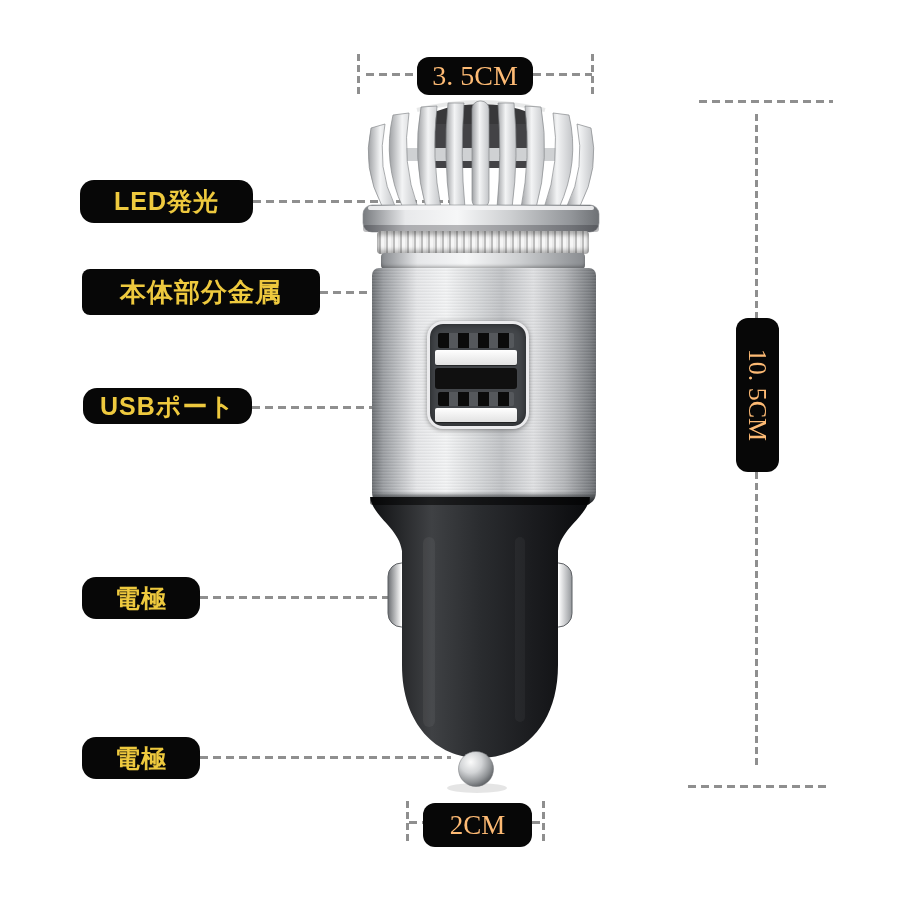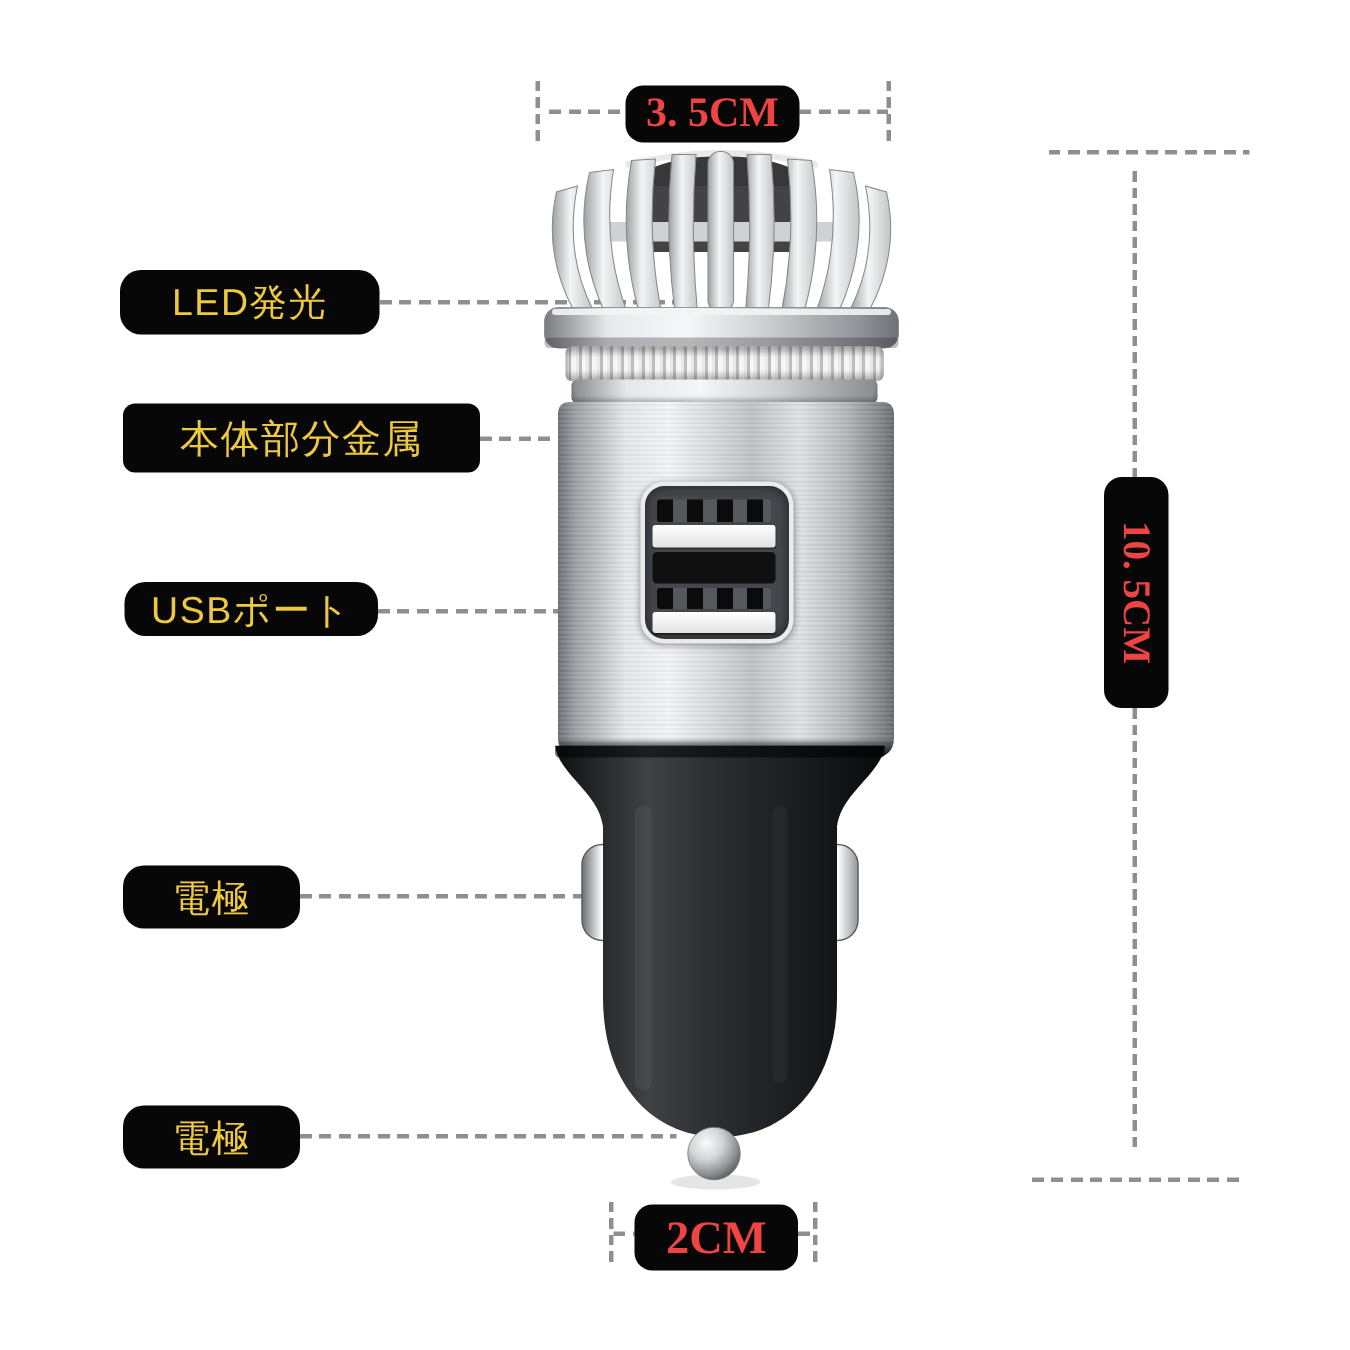--- a/index.html
+++ b/index.html
@@ -8,22 +8,22 @@
 
   
   .dash-h{position:absolute;height:3px;
     background:repeating-linear-gradient(90deg,#8f8f8f 0 8px,transparent 8px 13px);}
   .dash-v{position:absolute;width:3px;
     background:repeating-linear-gradient(180deg,#8f8f8f 0 7px,transparent 7px 11px);}
 
   
   .tag{position:absolute;background:#070707;border-radius:14px;display:flex;
        align-items:center;justify-content:center;color:#eec93e;}
-  .tag-jp{font-weight:normal;font-size:25px;letter-spacing:1px;}
-  .tag-dim{font-family:"Liberation Serif",serif;color:#ef4444;font-weight:bold;}
+  .tag-jp{font-weight:bold;font-size:25px;letter-spacing:1px;}
+  .tag-dim{font-family:"Liberation Serif",serif;color:#fdba74;font-weight:normal;}
   .rot90{transform:rotate(90deg);white-space:nowrap;}
 
   
   .dev{position:absolute;}
   .led-ring{left:377px;top:231px;width:212px;height:23px;border-radius:4px;
     background:repeating-linear-gradient(90deg,#e9e9e9 0 2px,#bdbdbd 2px 4px,#f6f6f6 4px 7px);
     box-shadow:inset 0 4px 4px rgba(0,0,0,.30),inset 0 -4px 4px rgba(0,0,0,.28);}
   .collar{left:381px;top:253px;width:204px;height:16px;border-radius:4px;
     background:linear-gradient(90deg,#85888c,#e6e7e9 18%,#f5f6f7 42%,#cdcfd1 68%,#888b8f);
     box-shadow:inset 0 -3px 3px rgba(0,0,0,.25);}
@@ -61,21 +61,21 @@
   <div class="tag tag-dim" style="left:736px;top:318px;width:43px;height:154px;font-size:26px;border-radius:12px">
     <span class="rot90">10. 5CM</span>
   </div>
   <div class="dash-v" style="left:755px;top:472px;height:293px"></div>
   <div class="dash-h" style="left:688px;top:785px;width:138px"></div>
 
   <div class="dash-v" style="left:406px;top:801px;height:44px"></div>
   <div class="dash-v" style="left:542px;top:801px;height:44px"></div>
   <div class="dash-h" style="left:409px;top:821px;width:14px"></div>
   <div class="dash-h" style="left:532px;top:821px;width:12px"></div>
-  <div class="tag tag-dim" style="left:423px;top:803px;width:109px;height:44px;font-size:31px;border-radius:12px">
+  <div class="tag tag-dim" style="left:423px;top:803px;width:109px;height:44px;font-size:27px;border-radius:12px">
     <span>2CM</span>
   </div>
 
   <div class="tag tag-jp" style="left:80px;top:180px;width:173px;height:43px">
     <span>LED発光</span>
   </div>
   <div class="dash-h" style="left:253px;top:200px;width:197px"></div>
 
   <div class="tag tag-jp" style="left:82px;top:269px;width:238px;height:46px;font-size:26px;border-radius:8px">
     <span>本体部分金属</span>

